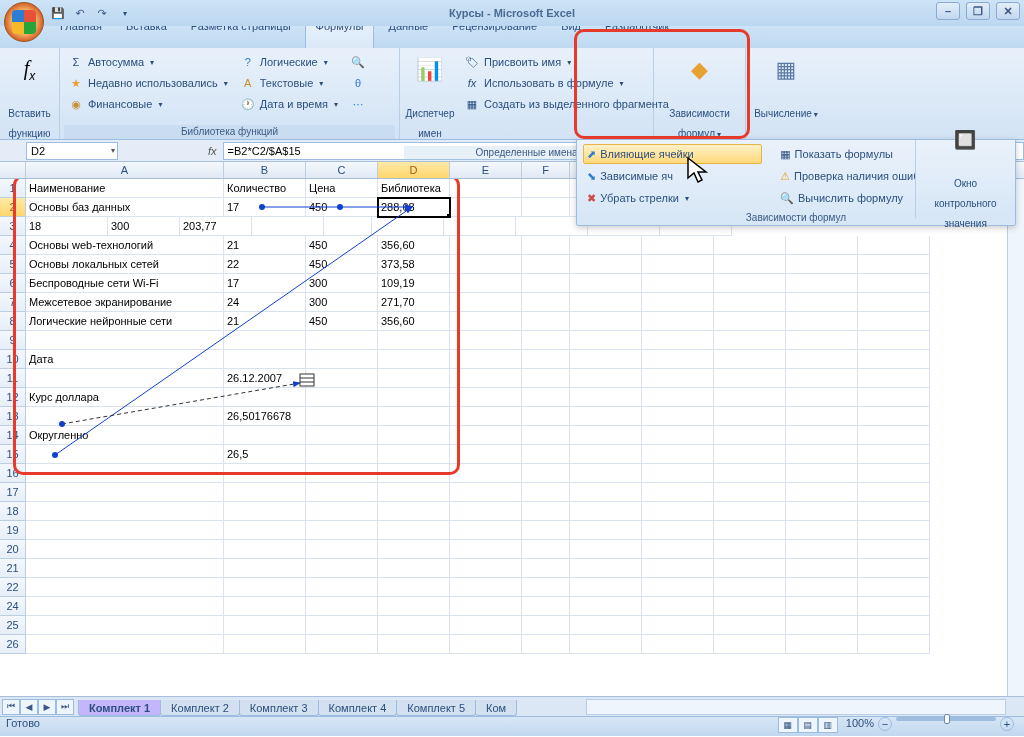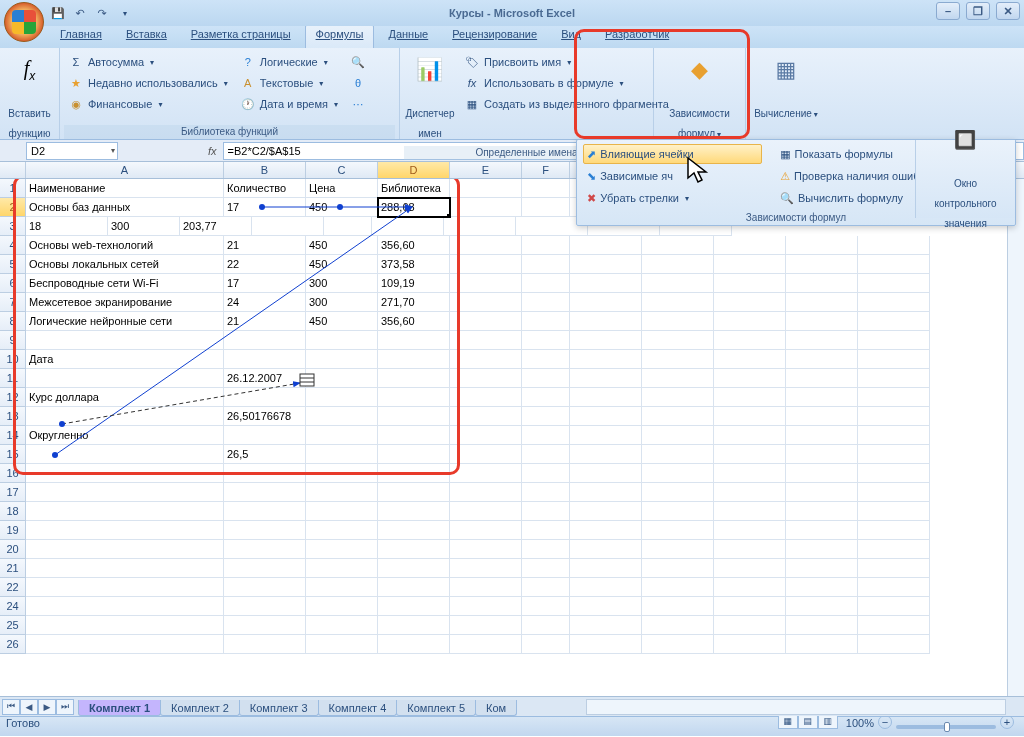--- a/index.html
+++ b/index.html
@@ -10,21 +10,21 @@
 .office-btn { width: 40px; height: 40px; border-radius: 50%; background: radial-gradient(#fff, #f8c36a 40%, #d8612e 70%); position: absolute; left: 4px; top: 2px; z-index: 10; border: 1px solid #9a5a1a; display:flex; align-items:center; justify-content:center; }
 .office-btn-inner { width: 24px; height: 24px; background: conic-gradient(#e8503a 0 25%, #27a43a 0 50%, #f7b929 0 75%, #2a7fd4 0 100%); border-radius: 4px; }
 .qat { margin-left: 50px; display: flex; gap: 6px; align-items: center; }
 .qat-btn { width: 16px; height: 16px; display:flex; align-items:center; justify-content:center; color:#3b5a84; }
 .title-text { position: absolute; left: 50%; transform: translateX(-50%); color: #4a6a92; font-weight: bold; }
 .win-controls { position: absolute; right: 4px; top: 2px; display: flex; gap: 6px; }
 .win-btn { width: 24px; height: 18px; background: linear-gradient(#e4eefa,#c1d7ef); border: 1px solid #8aaad0; border-radius: 3px; display:flex; align-items:center; justify-content:center; color:#3b5a84; font-weight:bold; }
 
 
 .ribbon-tabs { height: 22px; background: linear-gradient(#cde3f7,#bdd9f1); display: flex; padding-left: 50px; align-items: flex-end; gap: 4px; }
-.tab { padding: 3px 10px 8px; color: #2b4f7e; cursor: pointer; border-radius: 3px 3px 0 0; text-decoration: underline; }
+.tab { padding: 3px 10px 16px; color: #2b4f7e; cursor: pointer; border-radius: 3px 3px 0 0; }
 .tab.active { background: linear-gradient(#e9f2fb,#dae9f8); border: 1px solid #9cbce0; border-bottom: none; }
 
 
 .ribbon { height: 92px; background: linear-gradient(#e8f1fb,#d2e3f5); border-bottom: 1px solid #9cbce0; display: flex; position: relative; }
 .group { border-right: 1px solid #b8cfe8; display: flex; flex-direction: column; padding: 2px 4px 0; position:relative; }
 .group-label { text-align: center; color: #3b5a84; font-size: 10px; padding: 1px 0 2px; background: rgba(180,205,230,0.3); margin-top:auto; }
 .group-body { display: flex; gap: 4px; flex: 1; align-items:flex-start; padding-top:2px; }
 .big-btn { display: flex; flex-direction: column; align-items: center; width: 52px; padding: 2px; cursor: pointer; border-radius:3px; }
 .big-btn .ico { width: 32px; height: 32px; display:flex; align-items:center; justify-content:center; font-size:22px; }
 .big-btn .lbl { font-size: 10px; color: #2b4f7e; text-align: center; line-height: 20px; margin-top:18px; }
@@ -68,21 +68,21 @@
 .sheetbar { height:20px; background:#dbe7f4; border-top:1px solid #a7bfd9; display:flex; align-items:center; position:relative; }
 .tab-nav { display:flex; margin-left:2px; }
 .tab-nav-btn { width:18px; height:16px; border:1px solid #9cbce0; background:#eef5fc; display:flex; align-items:center; justify-content:center; color:#3b5a84; font-size:9px; }
 .sheet-tabs { display:flex; margin-left:4px; align-items:flex-end; height:100%; }
 .sheet-tab { padding:2px 10px 1px; background:#d2e0ef; border:1px solid #9cbce0; border-top:none; border-radius:0 0 3px 3px; margin-right:-1px; color:#2b4f7e; font-size:11px; }
 .sheet-tab.active { background:#c4b5fd; font-weight:bold; }
 .hscroll { position:absolute; right:18px; width:420px; height:16px; background:#eef5fc; border:1px solid #bcceE2; }
 .vscroll { position:absolute; right:0; top:0; width:17px; background:#eef5fc; border-left:1px solid #bcceE2; }
 
 
-.statusbar { height:20px; background:linear-gradient(#d7e6f5,#c1d7ef); display:flex; align-items:flex-end; padding:7px 6px; color:#2b4f7e; border-top:1px solid #9cbce0; }
+.statusbar { height:20px; background:linear-gradient(#d7e6f5,#c1d7ef); display:flex; align-items:flex-start; padding:0 6px; color:#2b4f7e; border-top:1px solid #9cbce0; }
 .statusbar .spacer{flex:1}
 .zoom-bar { width:100px; height:4px; background:#9cbce0; border-radius:2px; position:relative; }
 .zoom-thumb { position:absolute; left:48px; top:-3px; width:6px; height:10px; background:#fff; border:1px solid #6a8ab0; border-radius:2px; }
 .view-btns { display:flex; gap:0; margin-right:8px; }
 .view-btn { width:20px; height:16px; border:1px solid #9cbce0; background:#eef5fc; display:flex; align-items:center; justify-content:center; font-size:9px; }
 
 
 .dep-panel { position:absolute; left:576px; top:139px; background:linear-gradient(#eaf2fb,#d6e6f6); border:1px solid #9cbce0; border-radius:2px; padding:4px 6px 2px; z-index:40; box-shadow:0 2px 6px rgba(0,0,0,0.2); }
 .dep-grid { display:grid; grid-template-columns:auto auto; gap:2px 14px; }
 .dep-item { display:flex; align-items:center; gap:4px; padding:1px 4px; color:#2b4f7e; white-space:nowrap; height:20px; border-radius:2px; }

